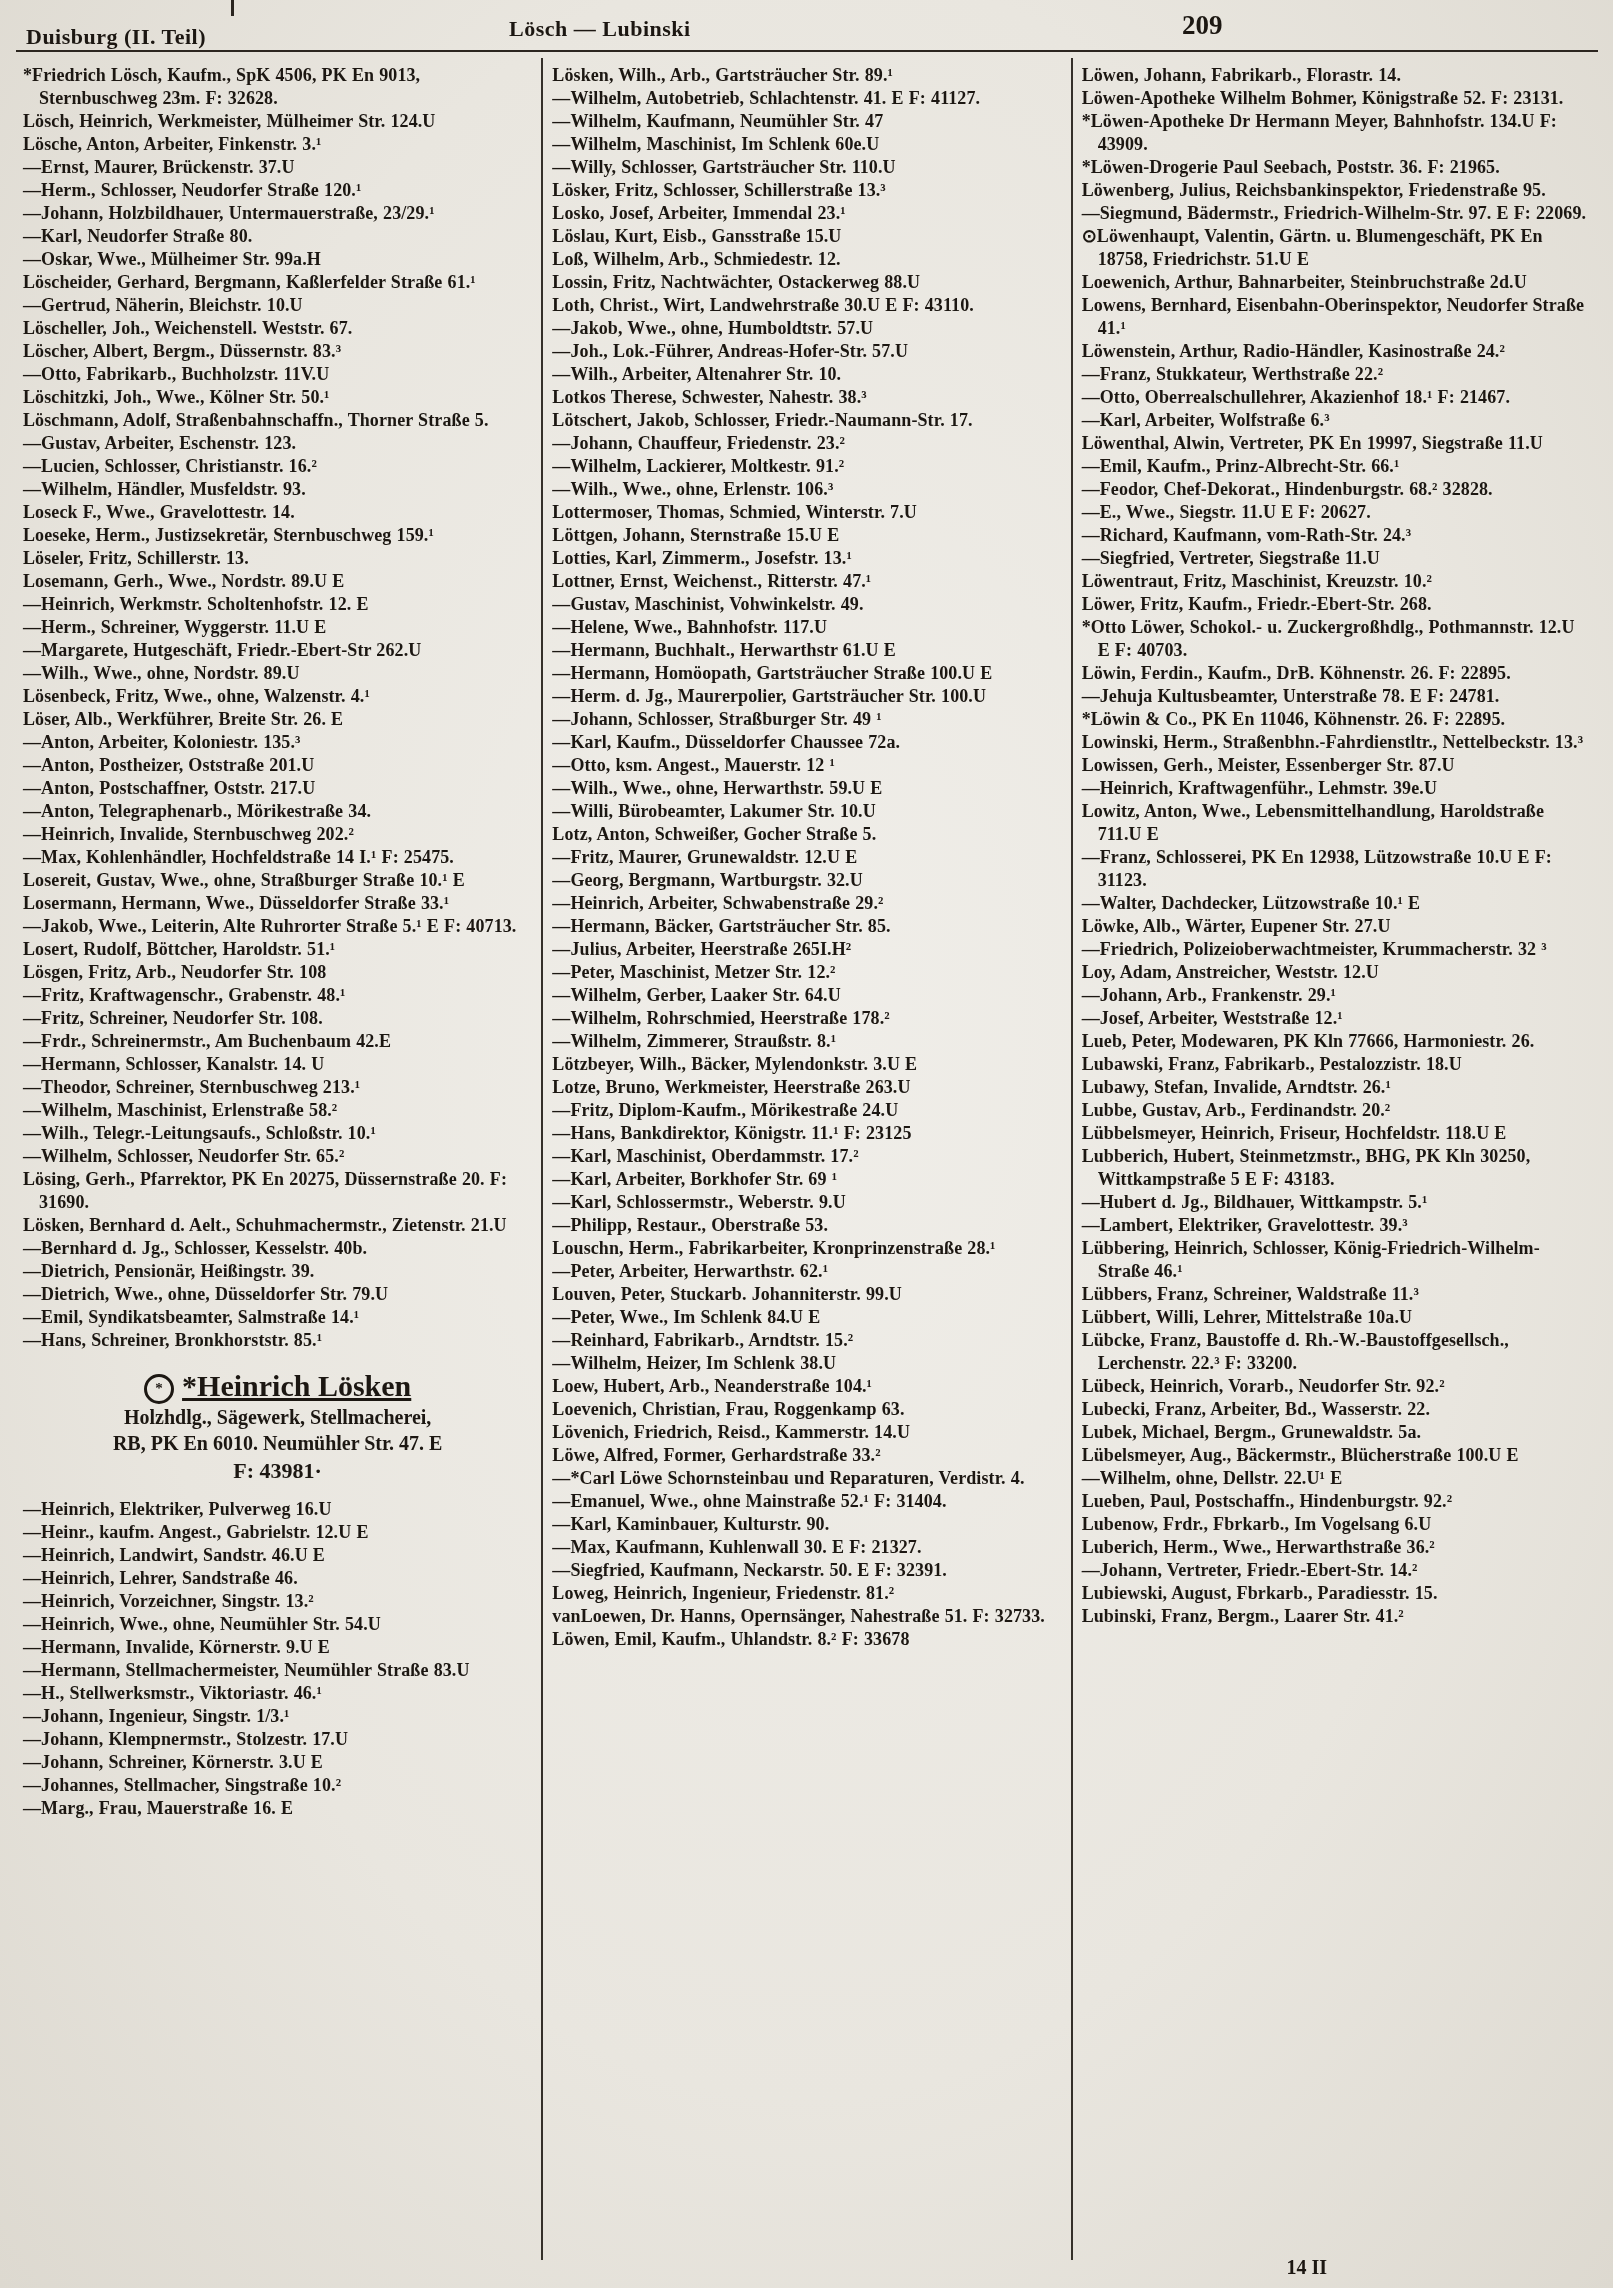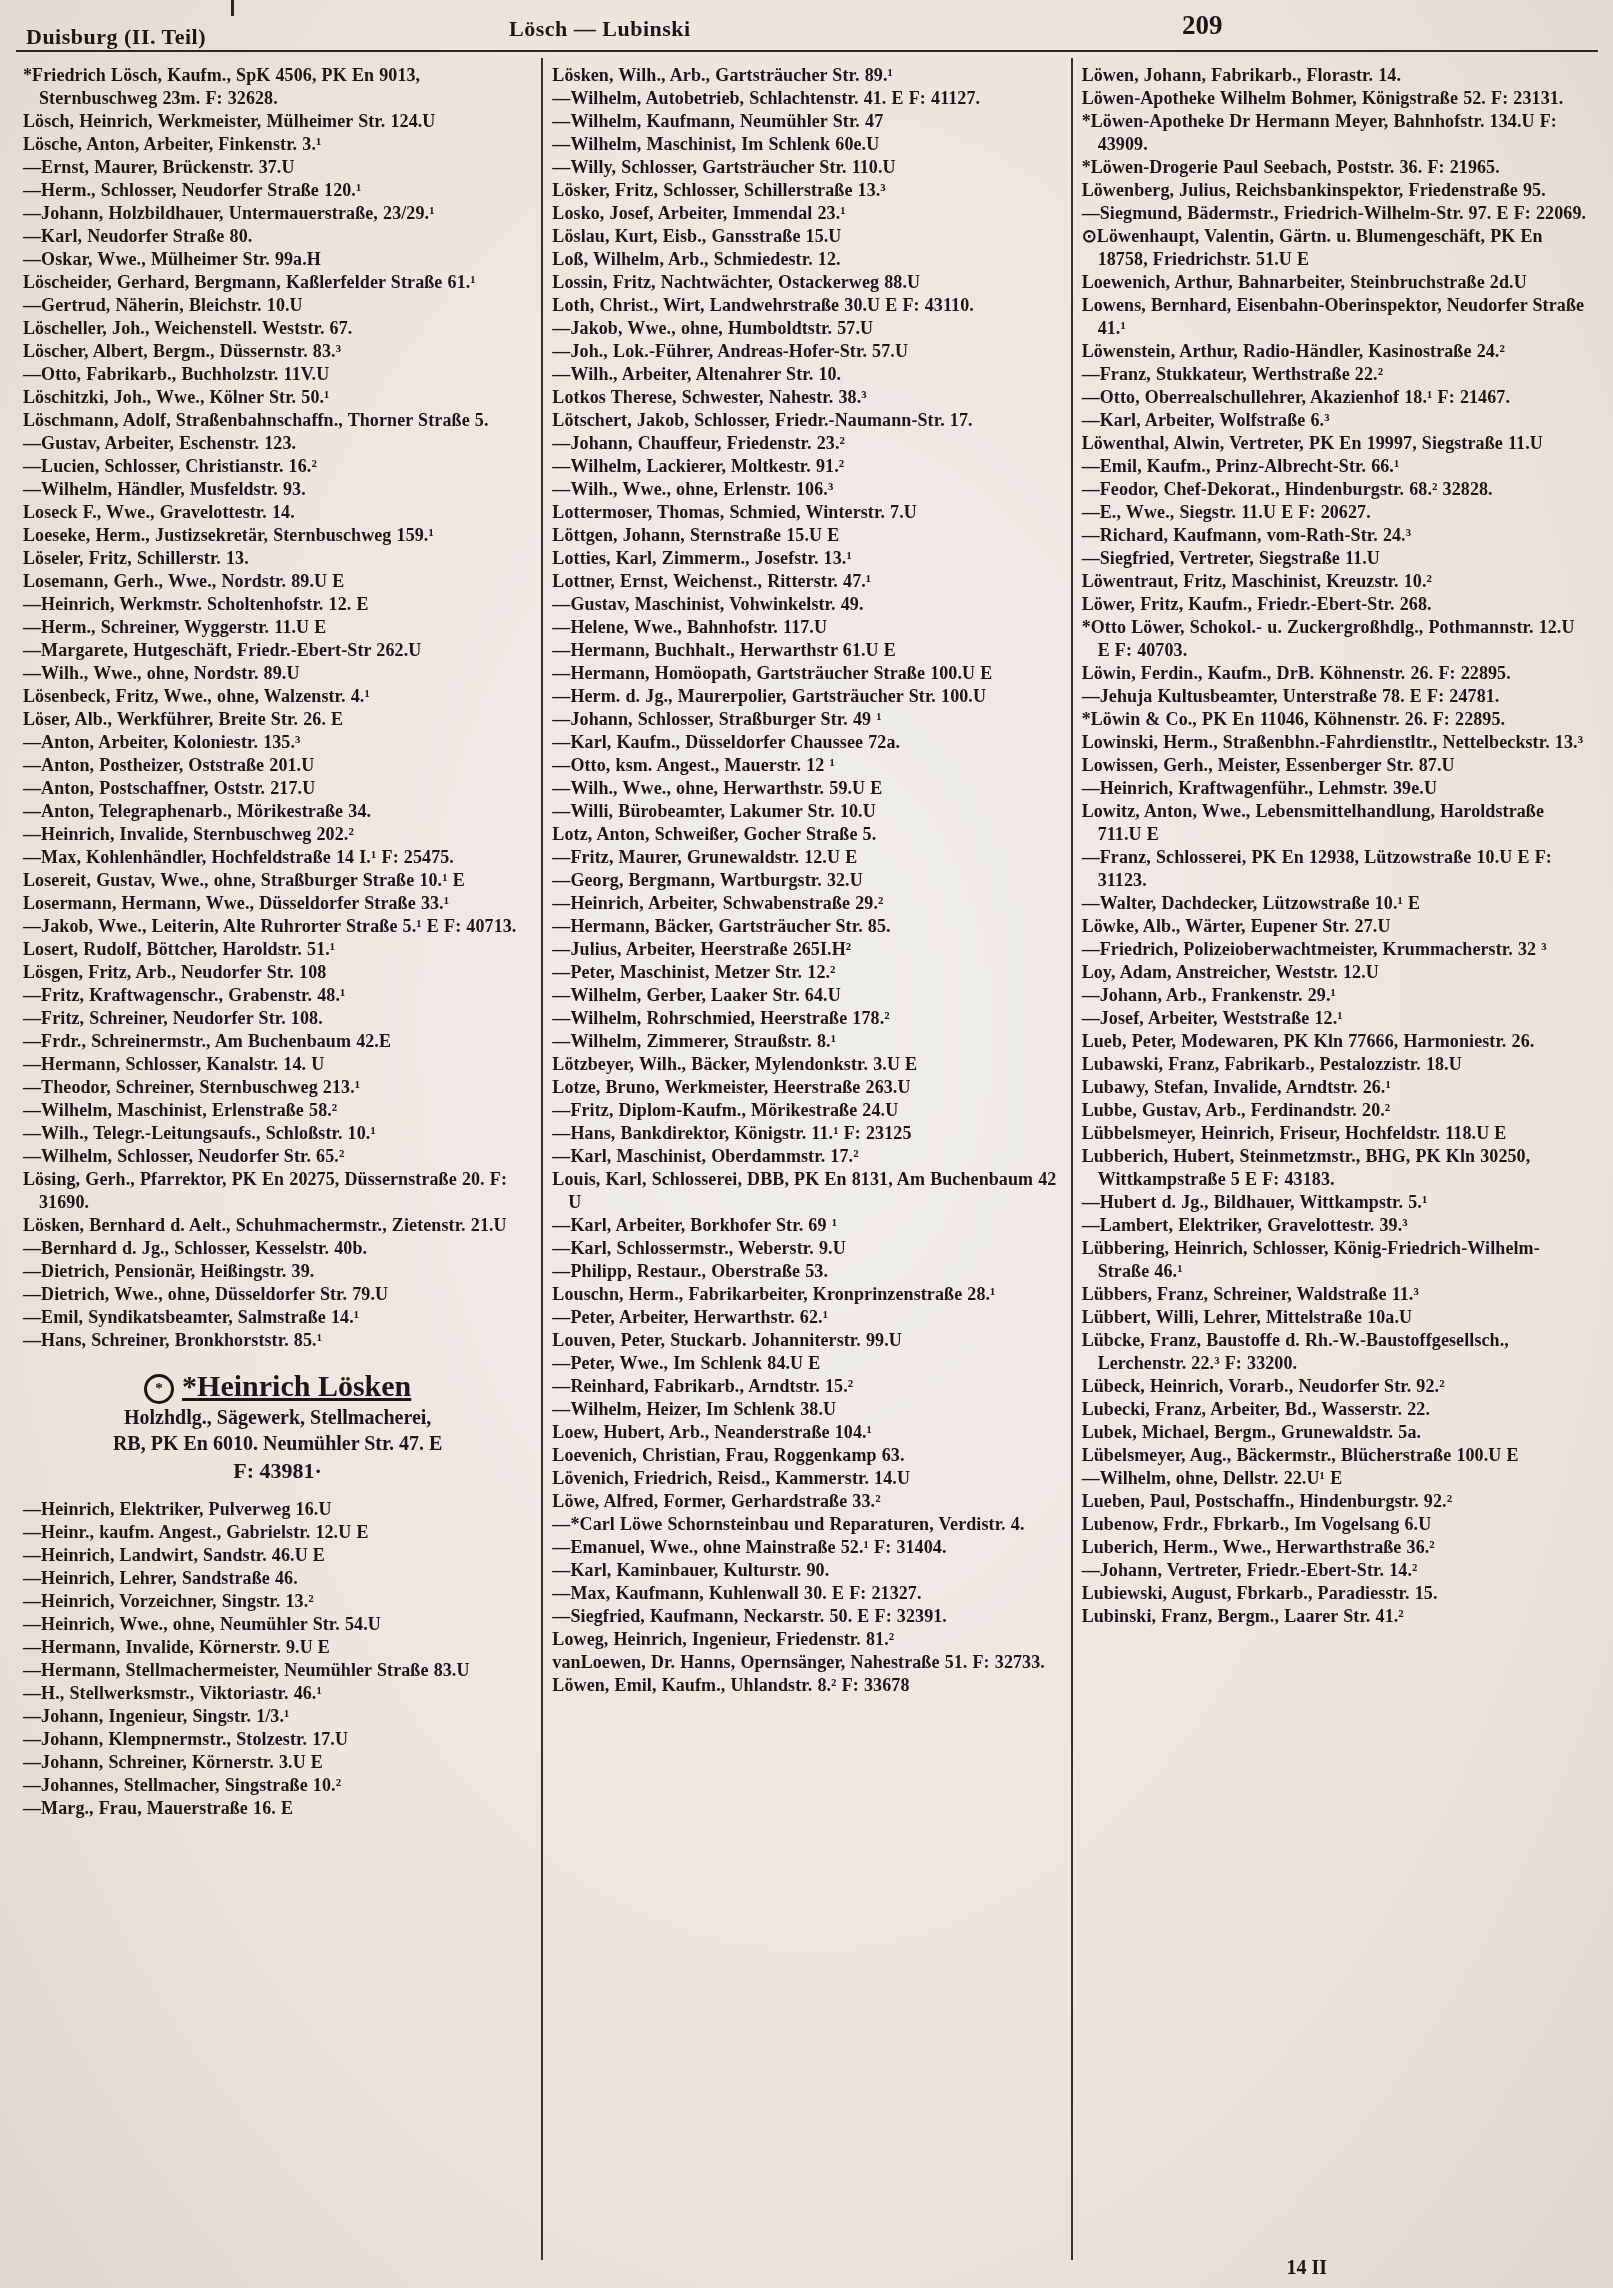--- a/index.html
+++ b/index.html
@@ -173,21 +173,20 @@
         <p class="entry">—Julius, Arbeiter, Heerstraße 265I.H²</p>
         <p class="entry">—Peter, Maschinist, Metzer Str. 12.²</p>
         <p class="entry">—Wilhelm, Gerber, Laaker Str. 64.U</p>
         <p class="entry">—Wilhelm, Rohrschmied, Heerstraße 178.²</p>
         <p class="entry">—Wilhelm, Zimmerer, Straußstr. 8.¹</p>
         <p class="entry">Lötzbeyer, Wilh., Bäcker, Mylendonkstr. 3.U E</p>
         <p class="entry">Lotze, Bruno, Werkmeister, Heerstraße 263.U</p>
         <p class="entry">—Fritz, Diplom-Kaufm., Mörikestraße 24.U</p>
         <p class="entry">—Hans, Bankdirektor, Königstr. 11.¹ F: 23125</p>
         <p class="entry">—Karl, Maschinist, Oberdammstr. 17.²</p>
-        <p class="entry">Louis, Karl, Schlosserei, DBB, PK En 8131, Am Buchenbaum 42 U</p>
         <p class="entry">—Karl, Arbeiter, Borkhofer Str. 69 ¹</p>
         <p class="entry">—Karl, Schlossermstr., Weberstr. 9.U</p>
         <p class="entry">—Philipp, Restaur., Oberstraße 53.</p>
         <p class="entry">Louschn, Herm., Fabrikarbeiter, Kronprinzenstraße 28.¹</p>
         <p class="entry">—Peter, Arbeiter, Herwarthstr. 62.¹</p>
         <p class="entry">Louven, Peter, Stuckarb. Johanniterstr. 99.U</p>
         <p class="entry">—Peter, Wwe., Im Schlenk 84.U E</p>
         <p class="entry">—Reinhard, Fabrikarb., Arndtstr. 15.²</p>
         <p class="entry">—Wilhelm, Heizer, Im Schlenk 38.U</p>
         <p class="entry">Loew, Hubert, Arb., Neanderstraße 104.¹</p>

